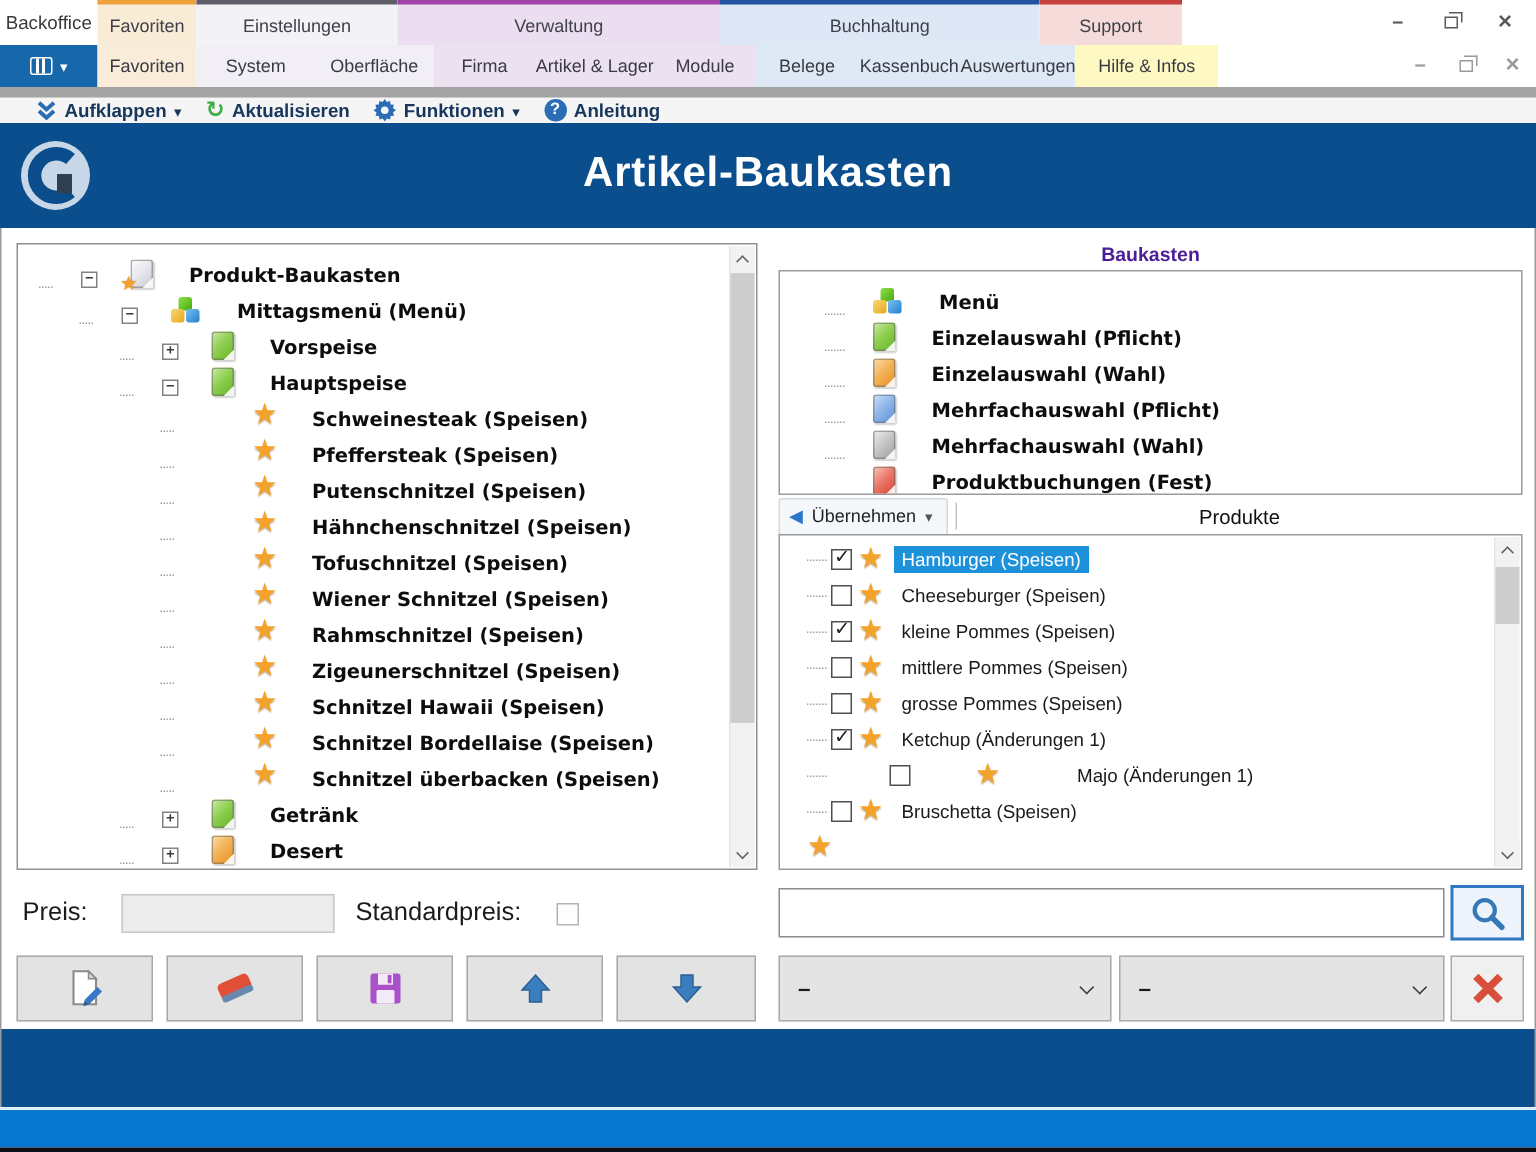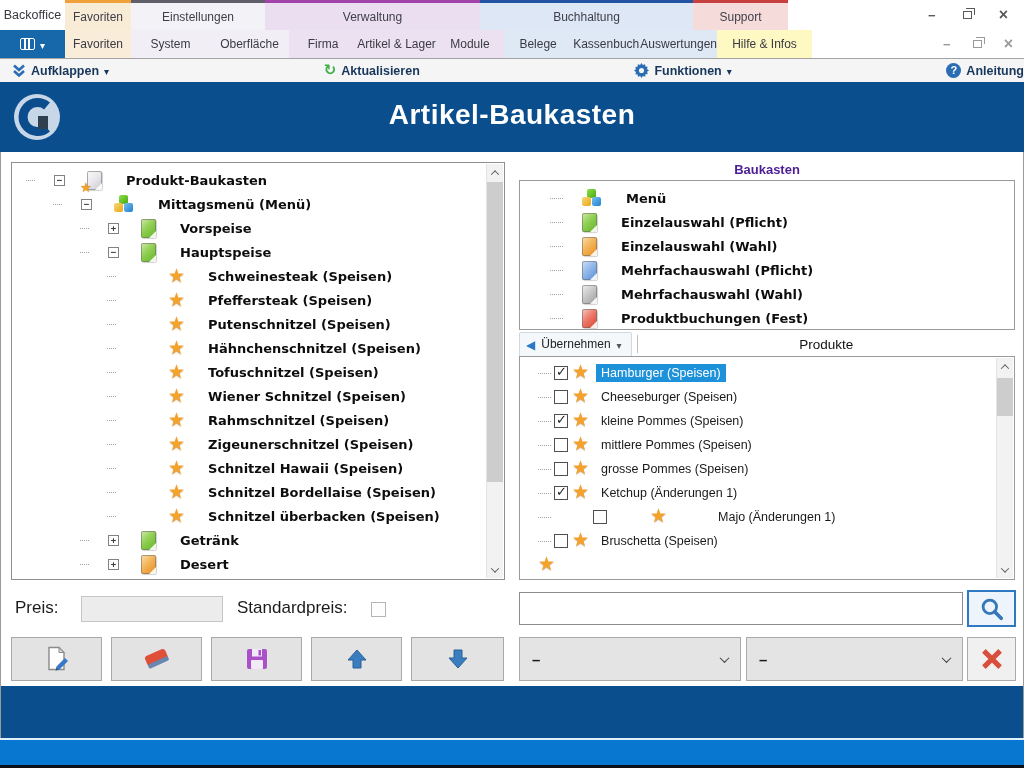--- a/index.html
+++ b/index.html
@@ -26,41 +26,41 @@
   .appmenu-btn { width:65px; background:#1767ab; display:flex; align-items:center; justify-content:center; gap:5px; cursor:pointer; }
   .appmenu-ic { width:15px; height:12px; border:1.6px solid #fff; border-radius:2px; position:relative; }
   .appmenu-ic::before { content:""; position:absolute; left:3.5px; top:0; bottom:0; width:1.6px; background:#fff; }
   .appmenu-ic::after { content:""; position:absolute; left:7.5px; top:0; bottom:0; width:1.6px; background:#fff; }
   .caret-w::before { content:"▾"; color:#fff; font-size:10px; }
   .grp2 { display:flex; align-items:center; }
   .subtab { flex:1; text-align:center; font-size:12px; color:#3a3a44; cursor:pointer; white-space:nowrap; }
 
   
   .toolbar { position:absolute; left:0; top:58px; width:1024px; height:24px; background:#f5f5f5;
-    border-top:1px solid #a3a3a3; display:flex; align-items:center; padding-left:12px; gap:16px;justify-content:space-between; }
+    border-top:7px solid #a3a3a3; display:flex; align-items:center; padding-left:24px; gap:16px; }
   .tbtn { display:flex; align-items:center; gap:5px; font-size:12.5px; font-weight:700; color:#17365c; cursor:pointer; }
   .caret-d::before { content:"▾"; color:#17365c; font-size:10px; }
   .refresh-ic::before { content:"↻"; color:#3fae49; font-weight:700; font-size:15px; line-height:14px; }
   .qmark { width:15px; height:15px; border-radius:50%; background:#2a6db5; color:#fff;
     font:700 11px/15px "Liberation Sans",sans-serif; text-align:center; }
   .qmark::before { content:"?"; }
 
   
   .app-header { position:absolute; left:0; top:82px; width:1024px; height:70px; background:#0a4e8e; }
   .logo { position:absolute; left:13px; top:11px; }
   .app-title { position:absolute; left:0; right:0; top:17px; text-align:center;
     font-size:28px; font-weight:700; color:#fff; letter-spacing:.5px; }
 
   
   .main { position:absolute; left:0; top:152px; width:1024px; height:534px; background:#fff;
     border-left:1px solid #9a9a9a; border-right:1px solid #9a9a9a; }
 
   .tree-panel { position:absolute; left:10px; top:10px; width:494px; height:418px;
     border:1px solid #8f8f8f; background:#fff; overflow:hidden; padding:5px 0 0 2px; }
-  .trow { height:24px; display:flex; align-items:center; font:700 13px "DejaVu Sans",sans-serif; color:#0d0d0d; white-space:nowrap;gap:16px; }
+  .trow { height:24px; display:flex; align-items:flex-end; font:700 13px "DejaVu Sans",sans-serif; color:#0d0d0d; white-space:nowrap;gap:16px; }
   .dotline { width:9px; border-top:1px dotted #a2a2a2; margin-right:3px; flex:0 0 auto; }
   .dotline.wide { width:13px; }
   .expander { width:11px; height:11px; border:1px solid #828282; background:#fff; color:#3c3c3c;
     display:flex; align-items:center; justify-content:center; margin-right:6px; flex:0 0 auto;
     font:700 9px/9px "DejaVu Sans Mono",monospace; cursor:pointer; }
   .exp-minus::before { content:"−"; } .exp-plus::before { content:"+"; }
   .exp-spacer { width:17px; flex:0 0 auto; }
 
   .ic { flex:0 0 auto; }
   .pg { width:15px; height:19px; border-radius:2px; position:relative; margin-right:8px;

